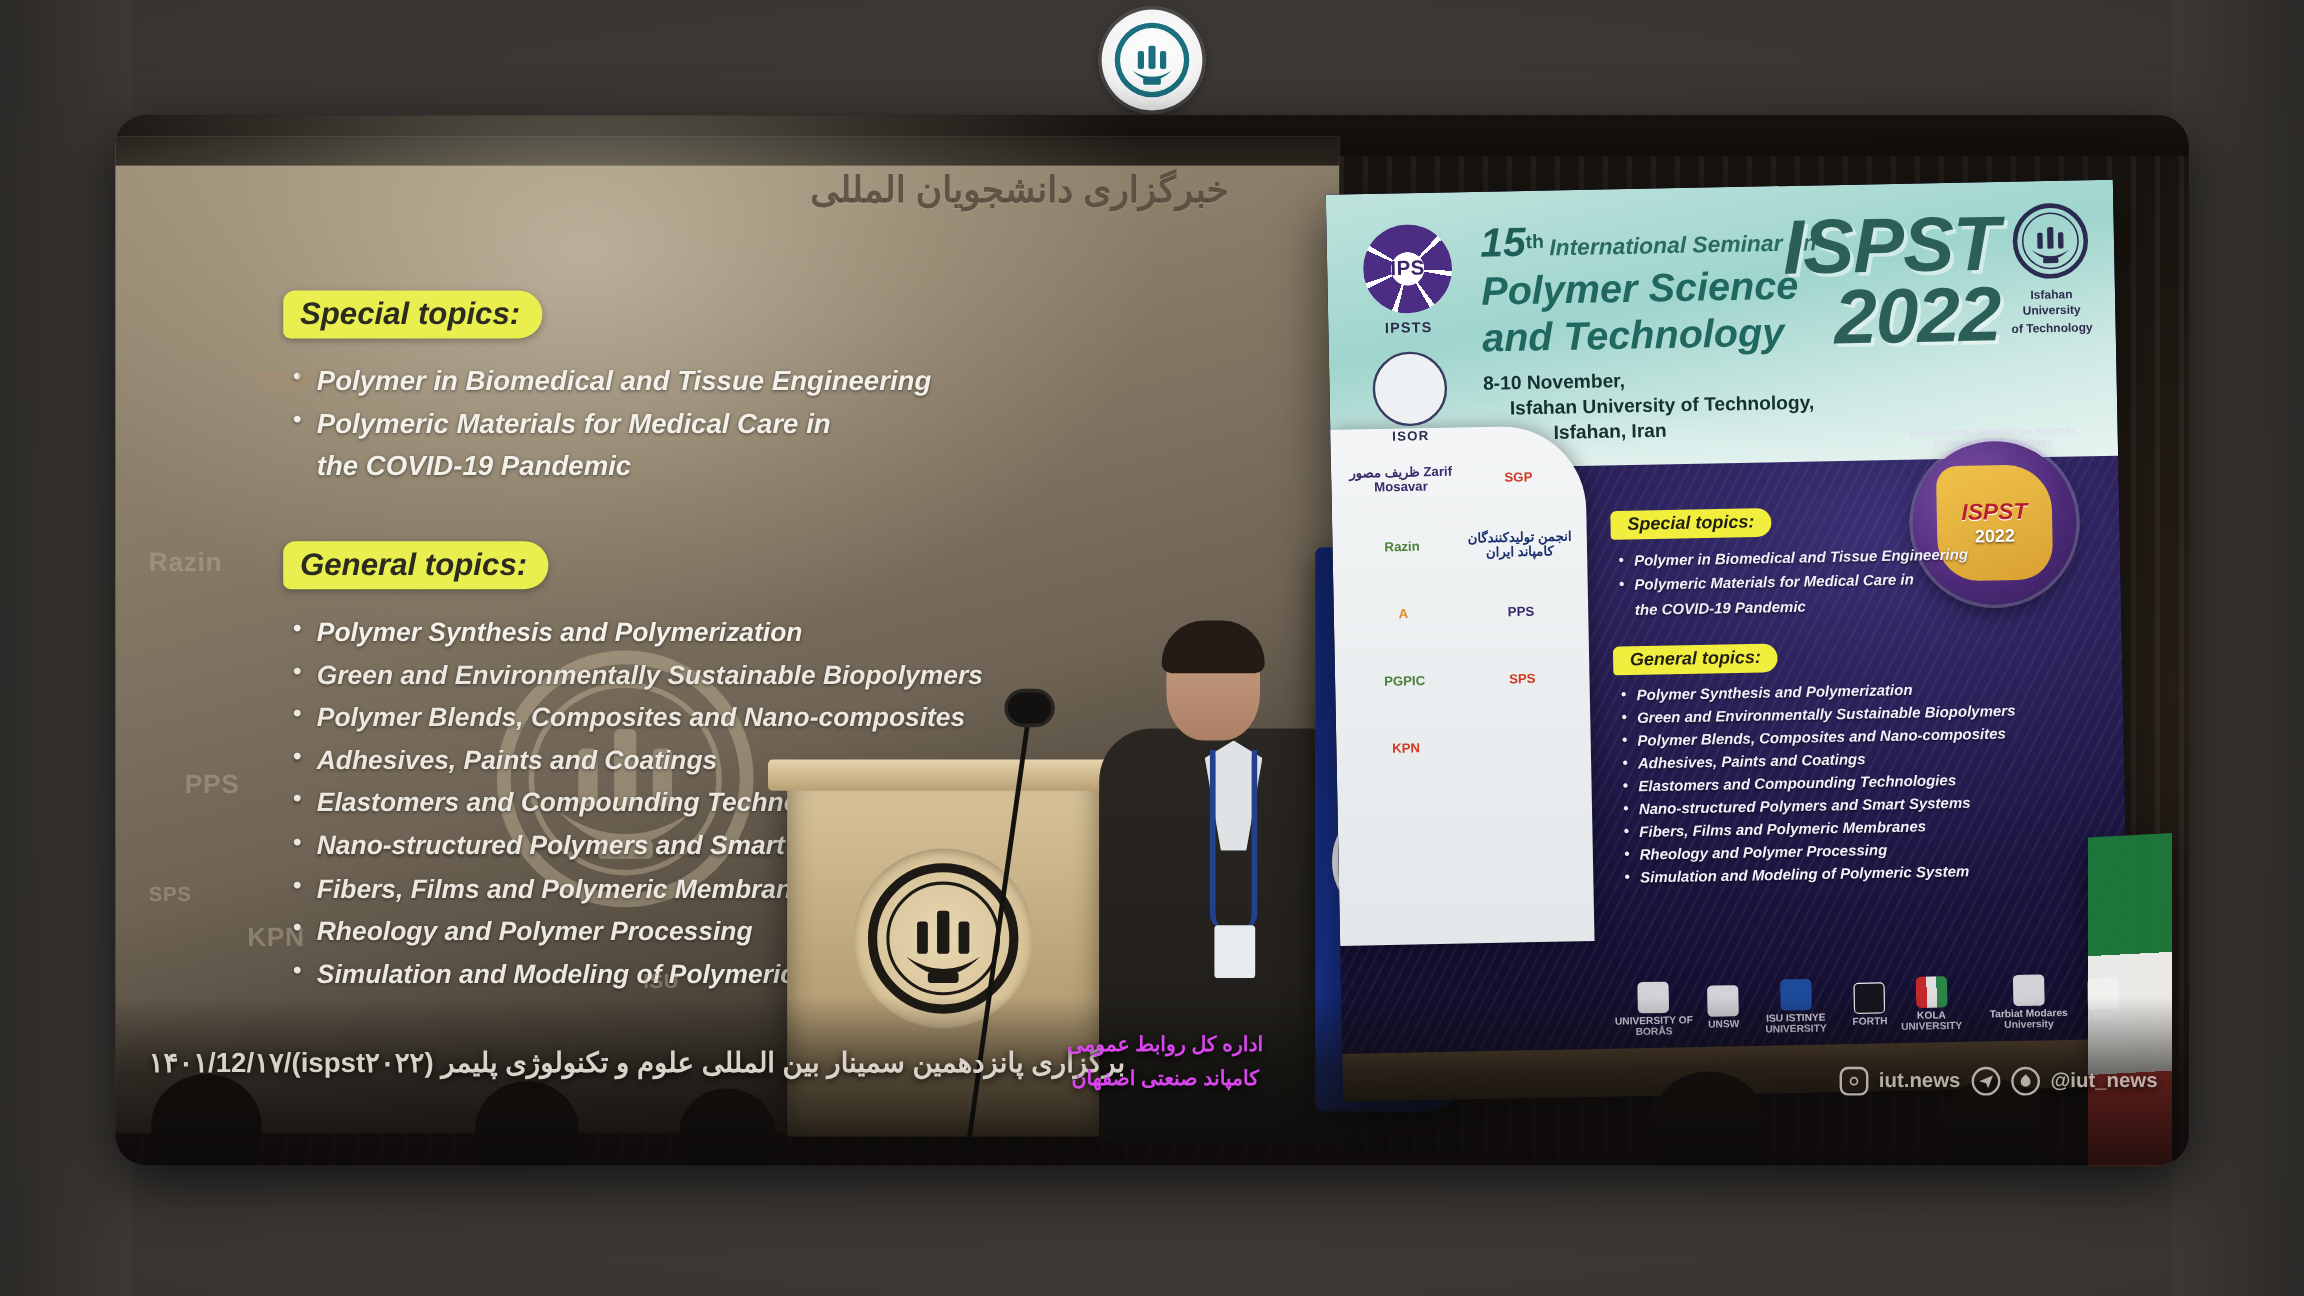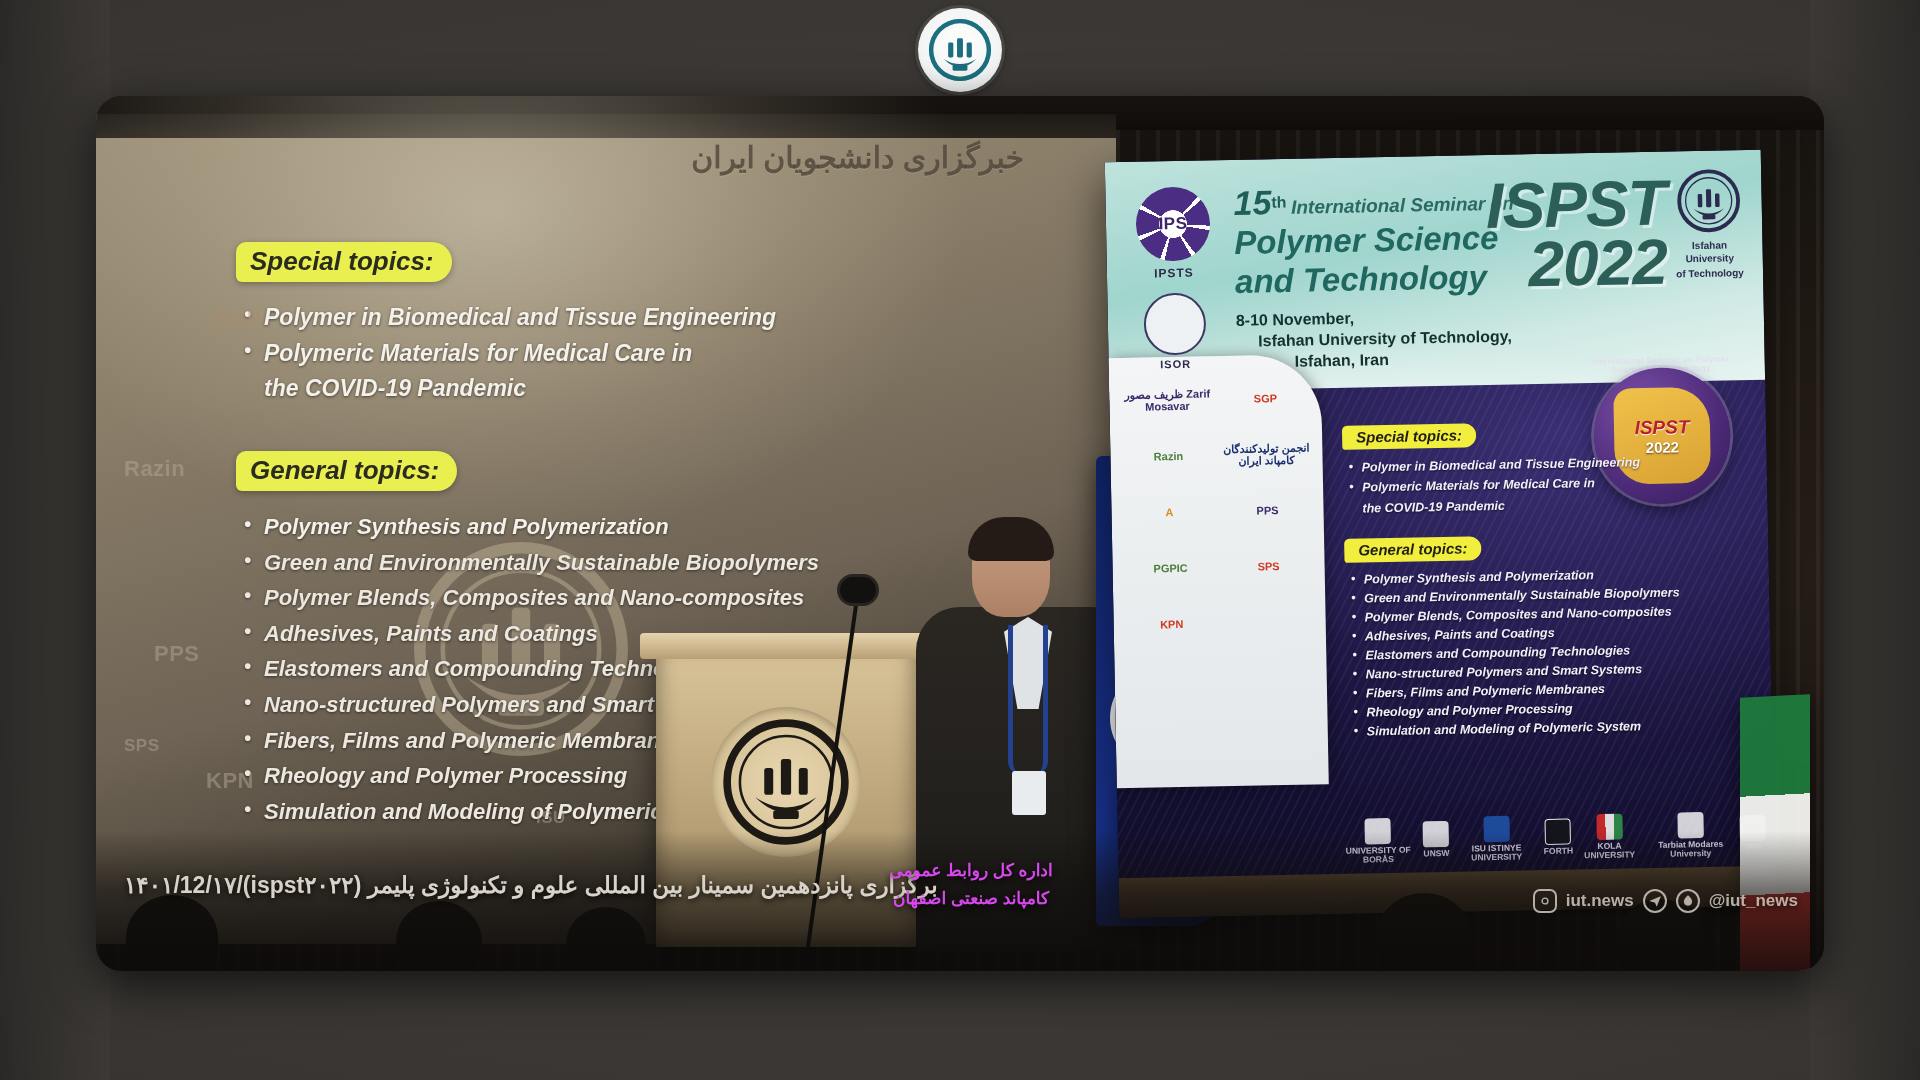--- a/index.html
+++ b/index.html
@@ -428,21 +428,21 @@
     </svg>
   </div>
 
   <div class="photo">
     <div class="curtain"></div>
     <div class="ceiling"></div>
 
     <div class="screen">
       <div class="screen-top-band"></div>
       <div class="screen-glow"></div>
-      <div class="screen-title-fa">خبرگزاری دانشجویان ایران</div>
+      <div class="screen-title-fa">خبرگزاری دانشجویان المللی</div>
 
       <div class="screen-watermark">
         <svg viewBox="0 0 100 100" aria-hidden="true">
           <circle cx="50" cy="50" r="44" fill="none" stroke="#efe0bd" stroke-width="5"></circle>
           <circle cx="50" cy="50" r="34" fill="none" stroke="#efe0bd" stroke-width="2"></circle>
           <g fill="#efe0bd">
             <rect x="46" y="32" width="8" height="28" rx="2"></rect>
             <rect x="33" y="39" width="7" height="21" rx="2"></rect>
             <rect x="60" y="39" width="7" height="21" rx="2"></rect>
             <path d="M26 62 q24 16 48 0 q-24 24 -48 0 z"></path>

